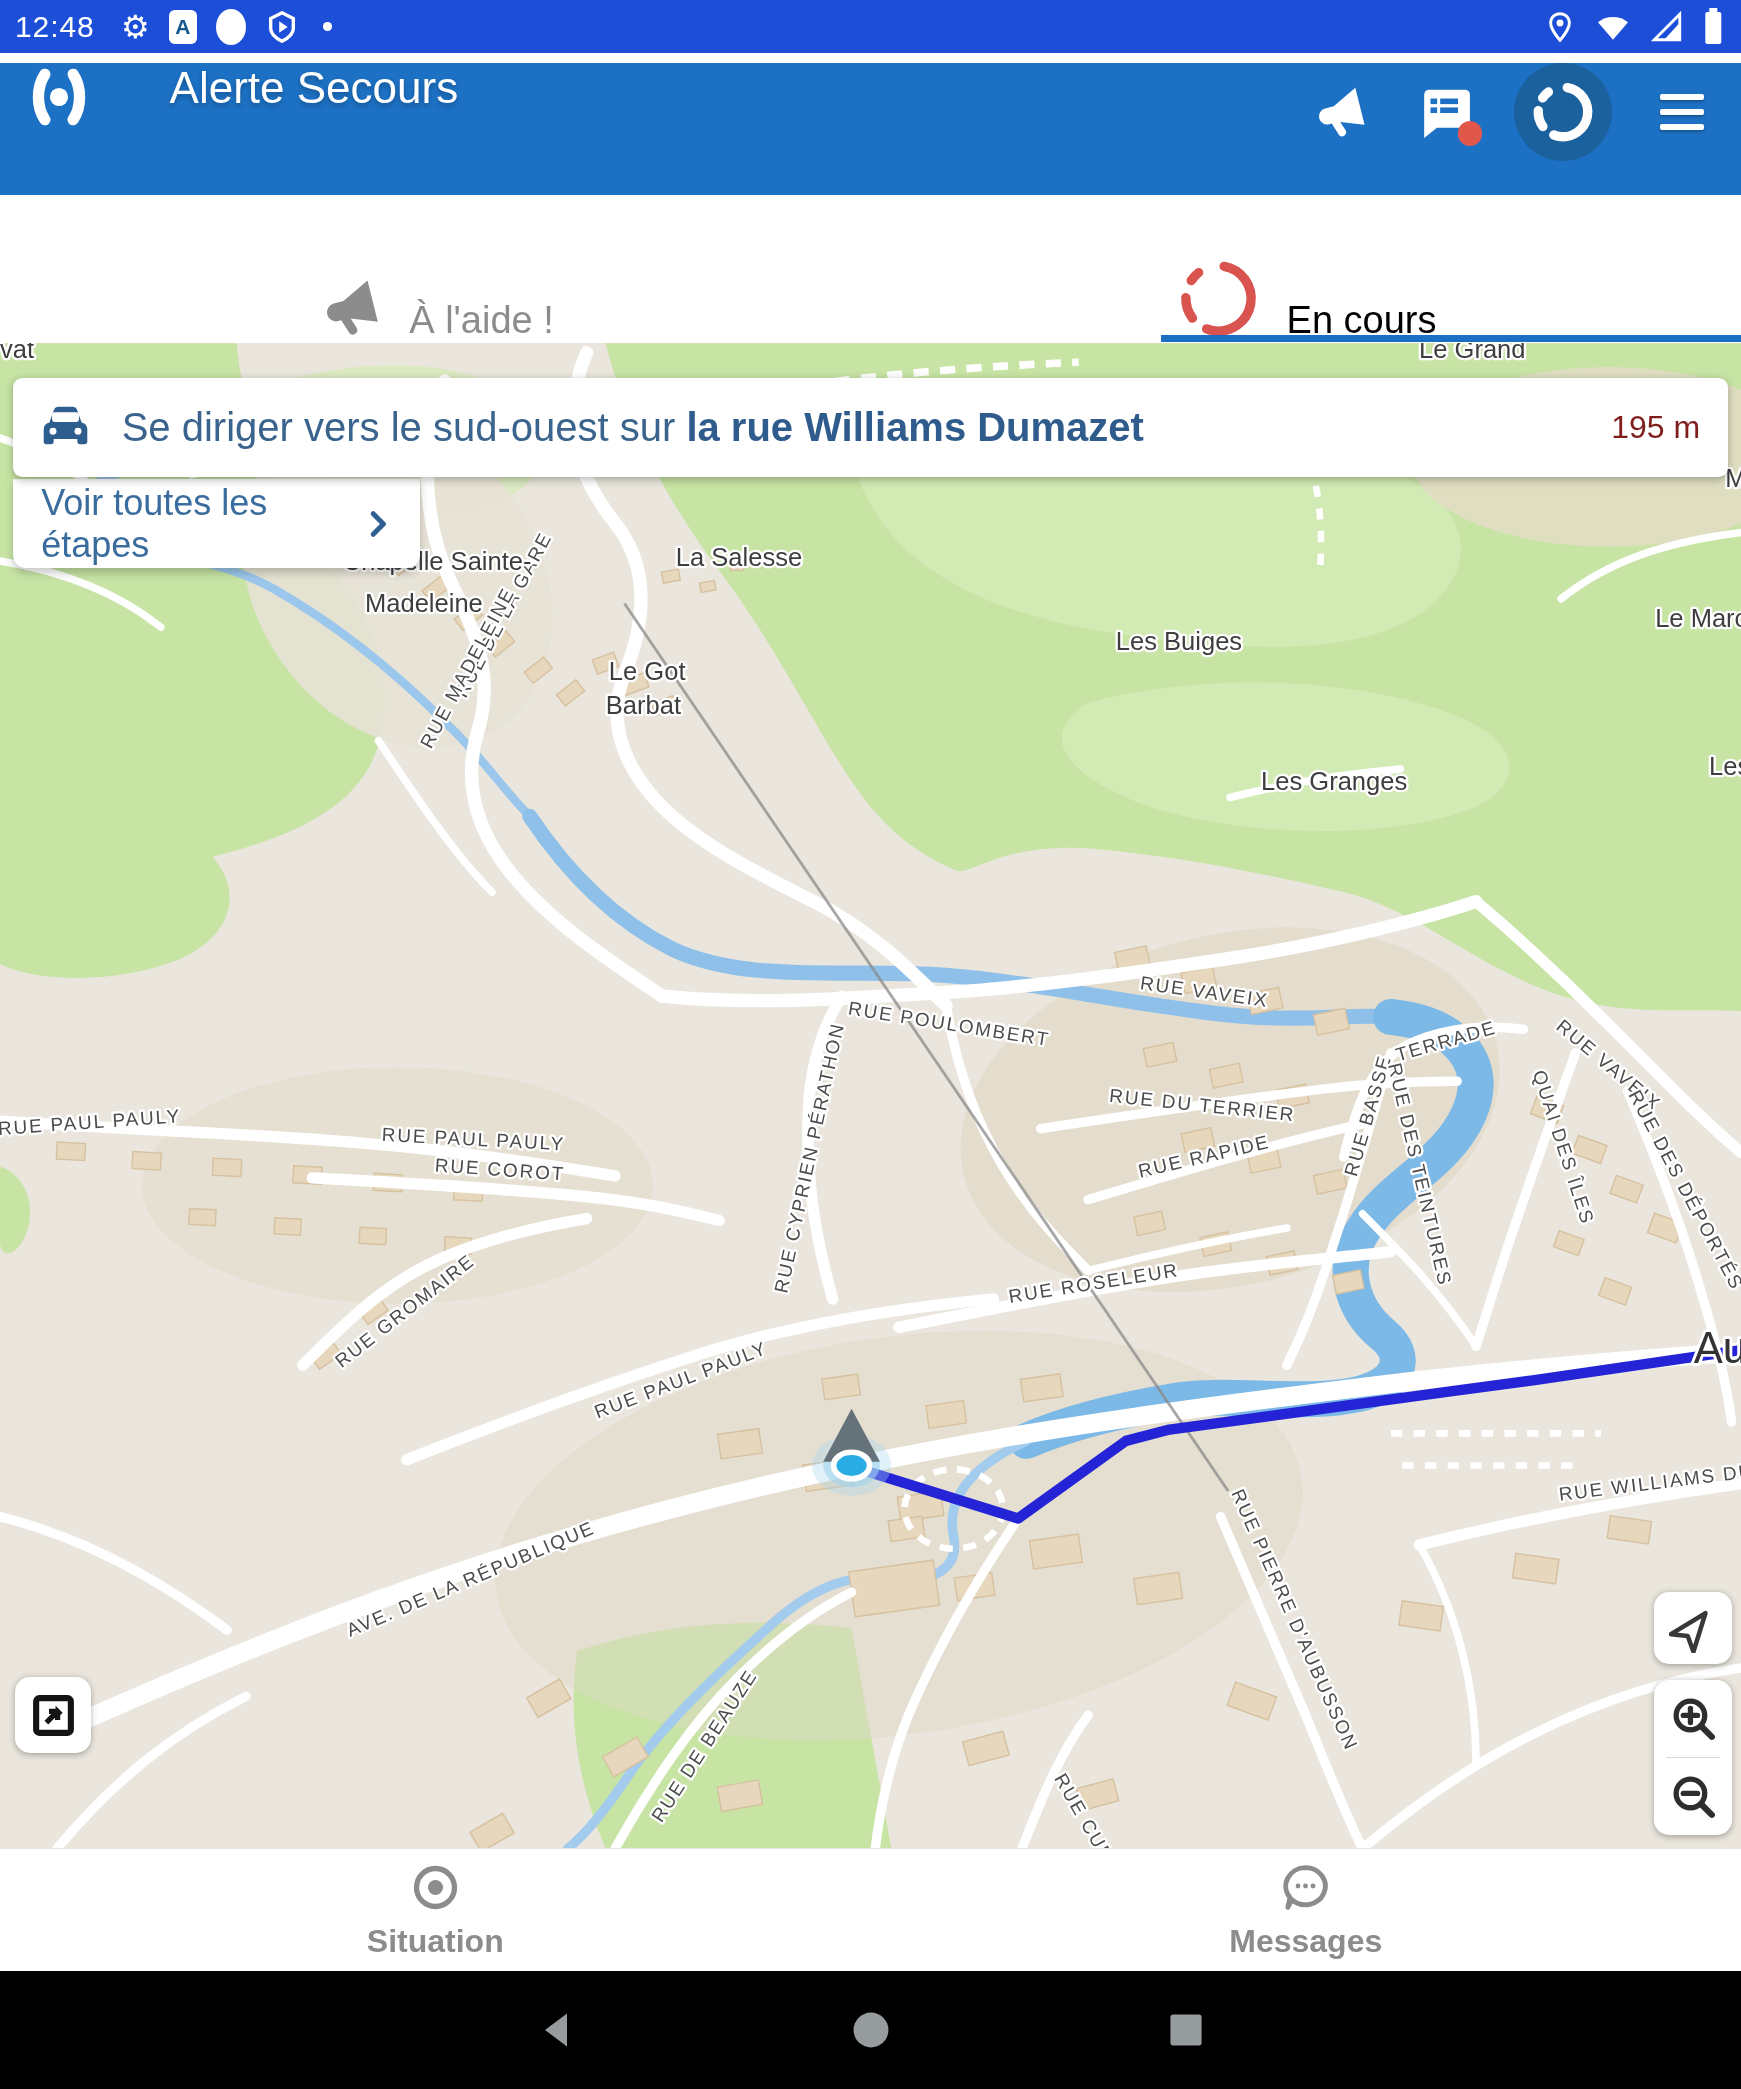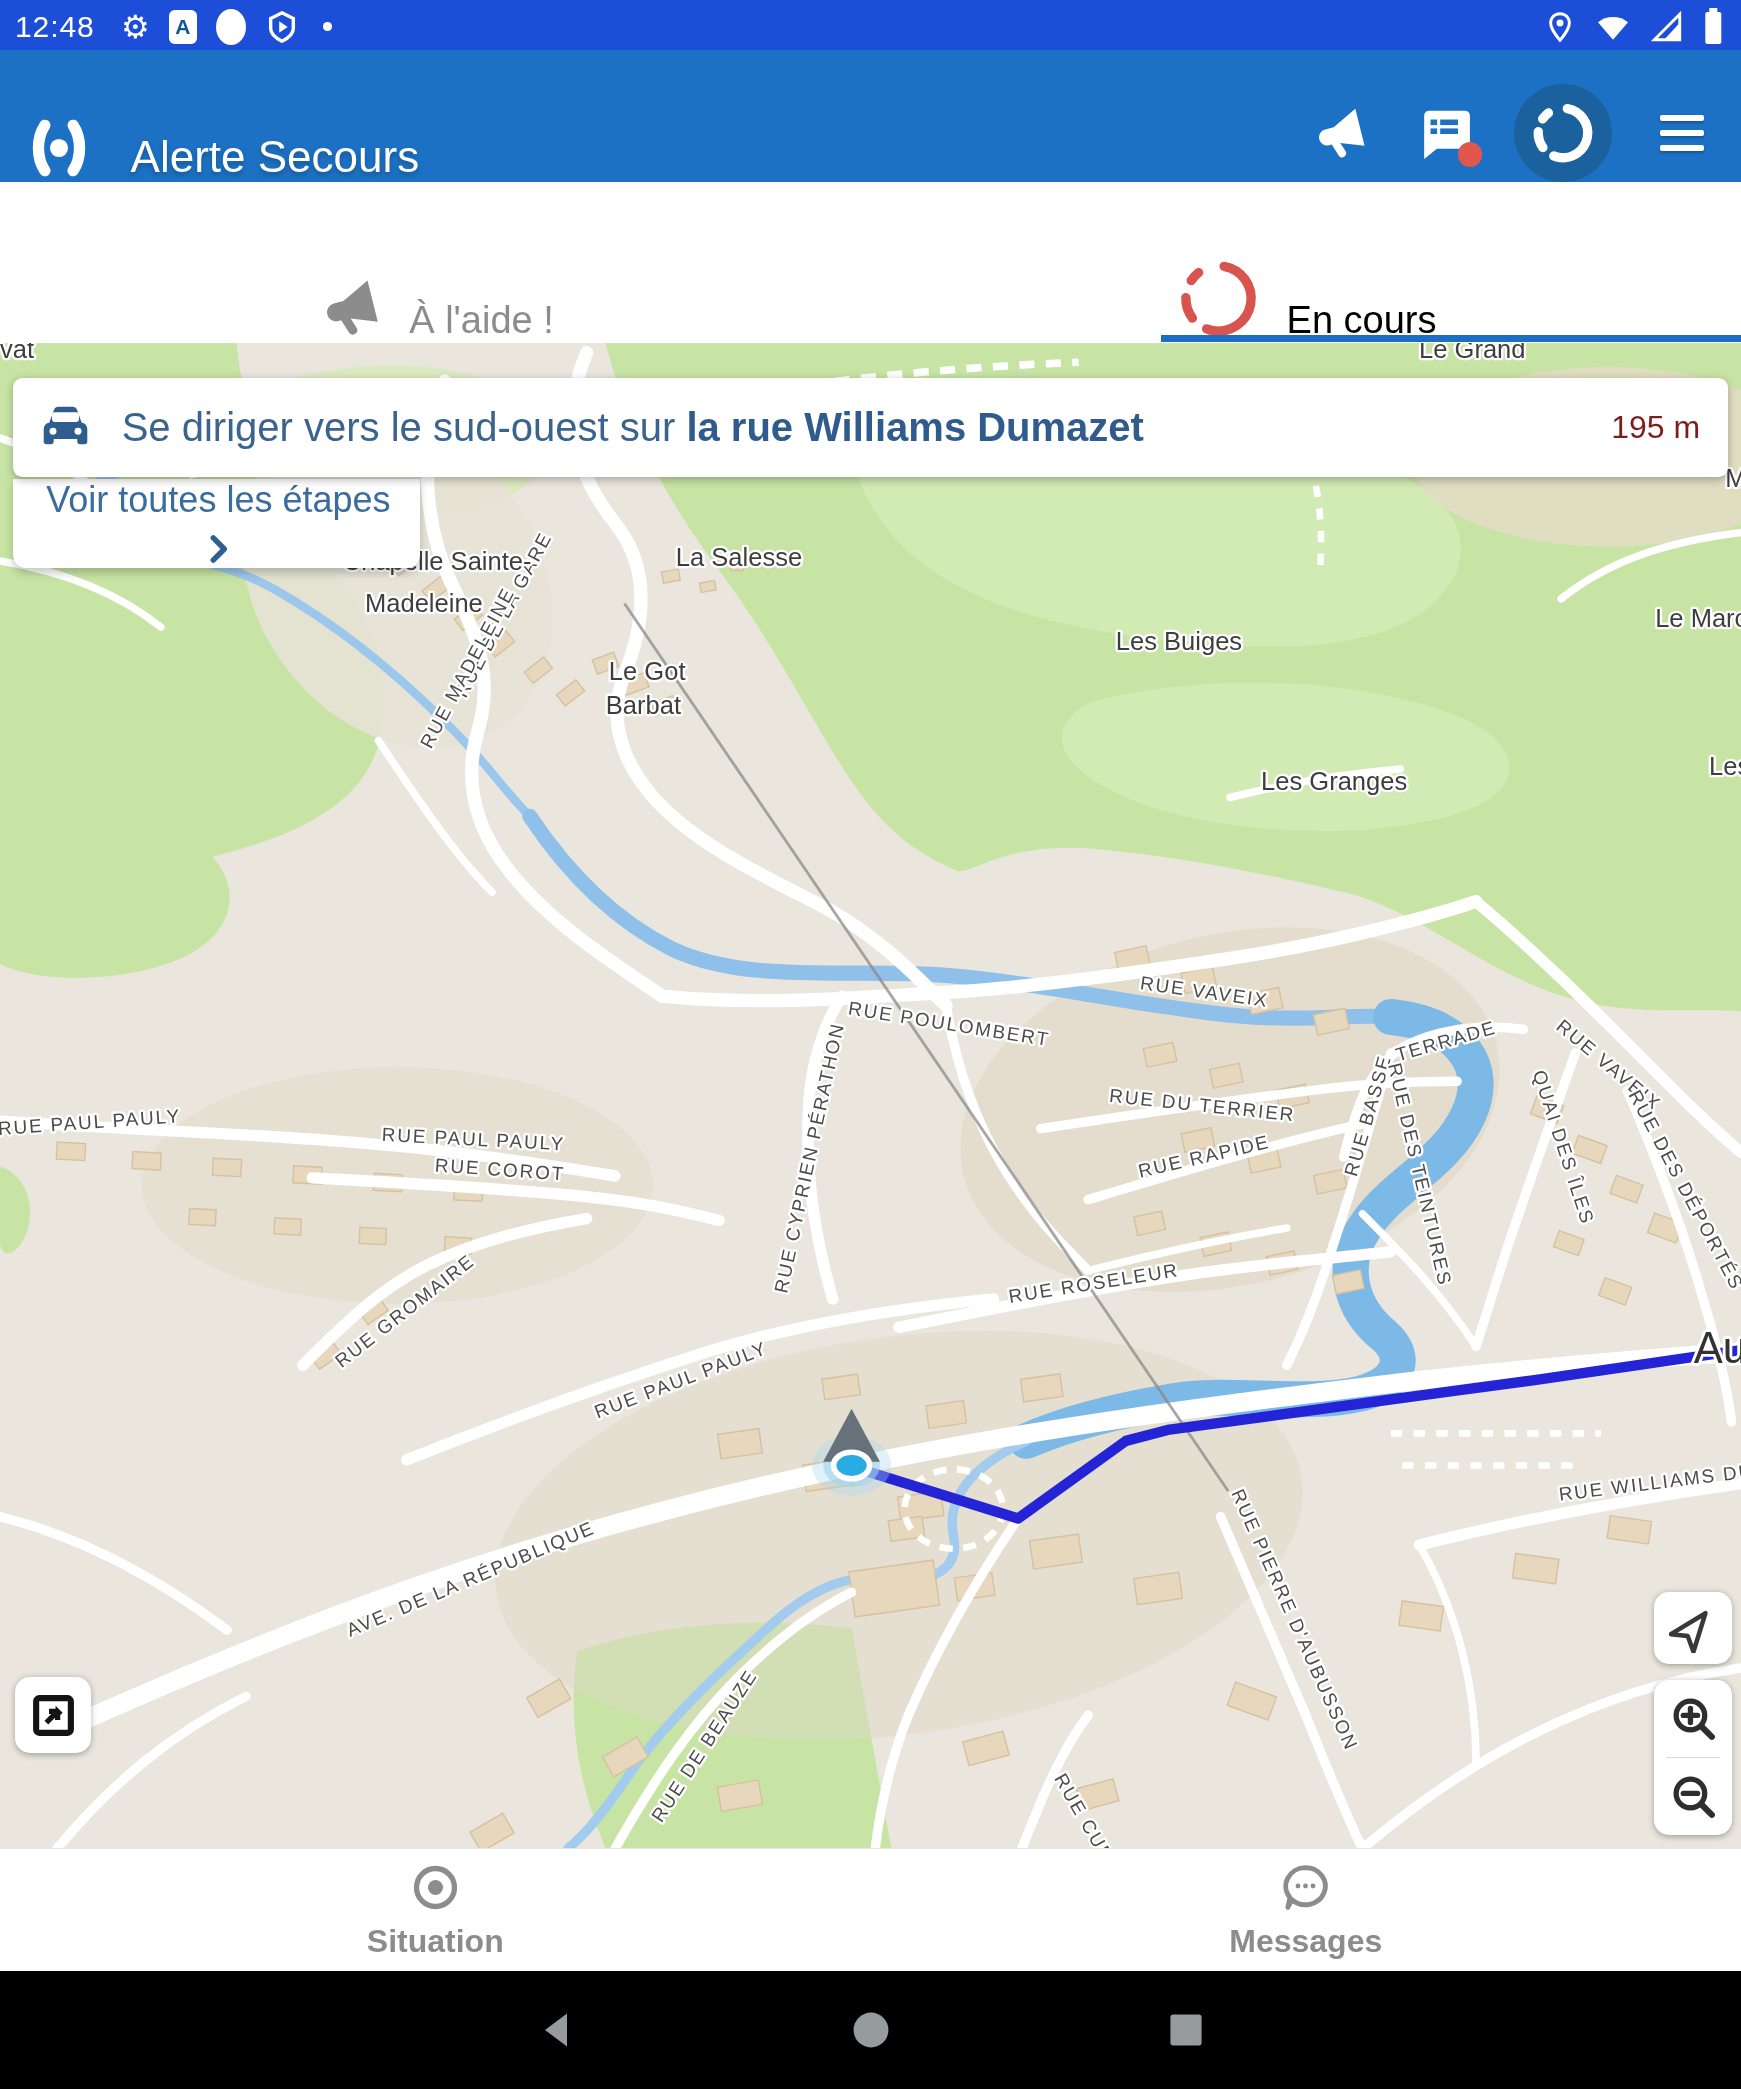--- a/index.html
+++ b/index.html
@@ -12,22 +12,22 @@
   .sb-time{font-size:30px;letter-spacing:0.9px;margin-right:26.5px;}
   .sb-ic{display:flex;align-items:center;gap:19px;}
   .sb-gear{font-size:32px;line-height:1;}
   .sb-abox{width:28px;height:34px;background:#fff;border-radius:5.7px;color:#14568E;
     font-weight:bold;font-size:21px;display:flex;align-items:center;justify-content:center;}
   .sb-dot-big{width:30px;height:36px;background:#fff;border-radius:50%;}
   .sb-dot-small{width:8.5px;height:8.5px;background:#fff;border-radius:50%;margin-left:5.7px;}
   .sb-right{margin-left:auto;display:flex;align-items:center;gap:17px;}
 
   
-  .app-bar{position:absolute;top:50px;left:0;width:100%;height:132px;background:#1D71C4;
-    display:flex;align-items:flex-end;box-sizing:border-box;padding:0 24.6px;z-index:60;}
+  .app-bar{position:absolute;top:63px;left:0;width:100%;height:132px;background:#1D71C4;
+    display:flex;align-items:flex-start;box-sizing:border-box;padding:0 24.6px;z-index:60;gap:39px;}
   .ab-title{color:#fff;font-size:44px;margin-left:38px;text-shadow:0 2.8px 5.7px rgba(0,0,0,.25);}
   .ab-actions{margin-left:auto;display:flex;align-items:center;gap:36px;}
   .ab-btn{position:relative;width:68px;height:68px;display:flex;align-items:center;justify-content:center;}
   .ab-spin-wrap{width:98px;height:98px;border-radius:50%;background:#1A619E;
     display:flex;align-items:center;justify-content:center;}
   .ab-badge{position:absolute;right:-3.8px;bottom:0;width:24.6px;height:24.6px;border-radius:50%;background:#E2574C;}
   .burger{display:flex;flex-direction:column;gap:8.5px;}
   .burger div{width:44px;height:6.6px;background:#fff;border-radius:1.9px;box-shadow:0 1.9px 2.8px rgba(0,0,0,.25);}
 
   
@@ -50,21 +50,21 @@
 
   
   .banner{position:absolute;left:13.2px;top:35px;width:1715px;height:99px;background:#fff;border-radius:9.5px;
     box-shadow:0 2.8px 8.5px rgba(0,0,0,.28);display:flex;align-items:center;box-sizing:border-box;
     padding:0 28px 0 23px;z-index:20;}
   .banner-text{font-size:40px;color:#3A648D;margin-left:26.5px;white-space:nowrap;}
   .banner-text b{color:#2F5C8C;}
   .banner-dist{margin-left:auto;font-size:32px;color:#7f1d1d;}
   .steps-card{position:absolute;left:13.2px;top:136px;width:407px;height:89px;background:#fff;
     border-radius:0 0 13.2px 13.2px;box-shadow:0 4.7px 8.5px rgba(0,0,0,.22);display:flex;align-items:center;
-    justify-content:space-between;box-sizing:border-box;padding:0 24.6px 0 28px;z-index:19;flex-direction:column;}
+    justify-content:space-between;box-sizing:border-box;padding:0 24.6px 0 28px;z-index:19;}
   .steps-label{font-size:36px;color:#3A6D9E;}
 
   
   .ctl{position:absolute;background:#fff;border-radius:15px;box-shadow:0 1.9px 6.6px rgba(0,0,0,.3);
     display:flex;align-items:center;justify-content:center;z-index:20;}
   .ctl-nav{left:1654px;top:1249px;width:78px;height:72px;}
   .ctl-zoom{left:1654px;top:1337px;width:78px;height:155px;flex-direction:column;}
   .ctl-zoom .half{flex:1;display:flex;align-items:center;justify-content:center;width:100%;}
   .ctl-zoom .divider{width:70%;height:0.9px;background:#d9d9d9;}
   .ctl-expand{left:15px;top:1334px;width:76px;height:76px;}

